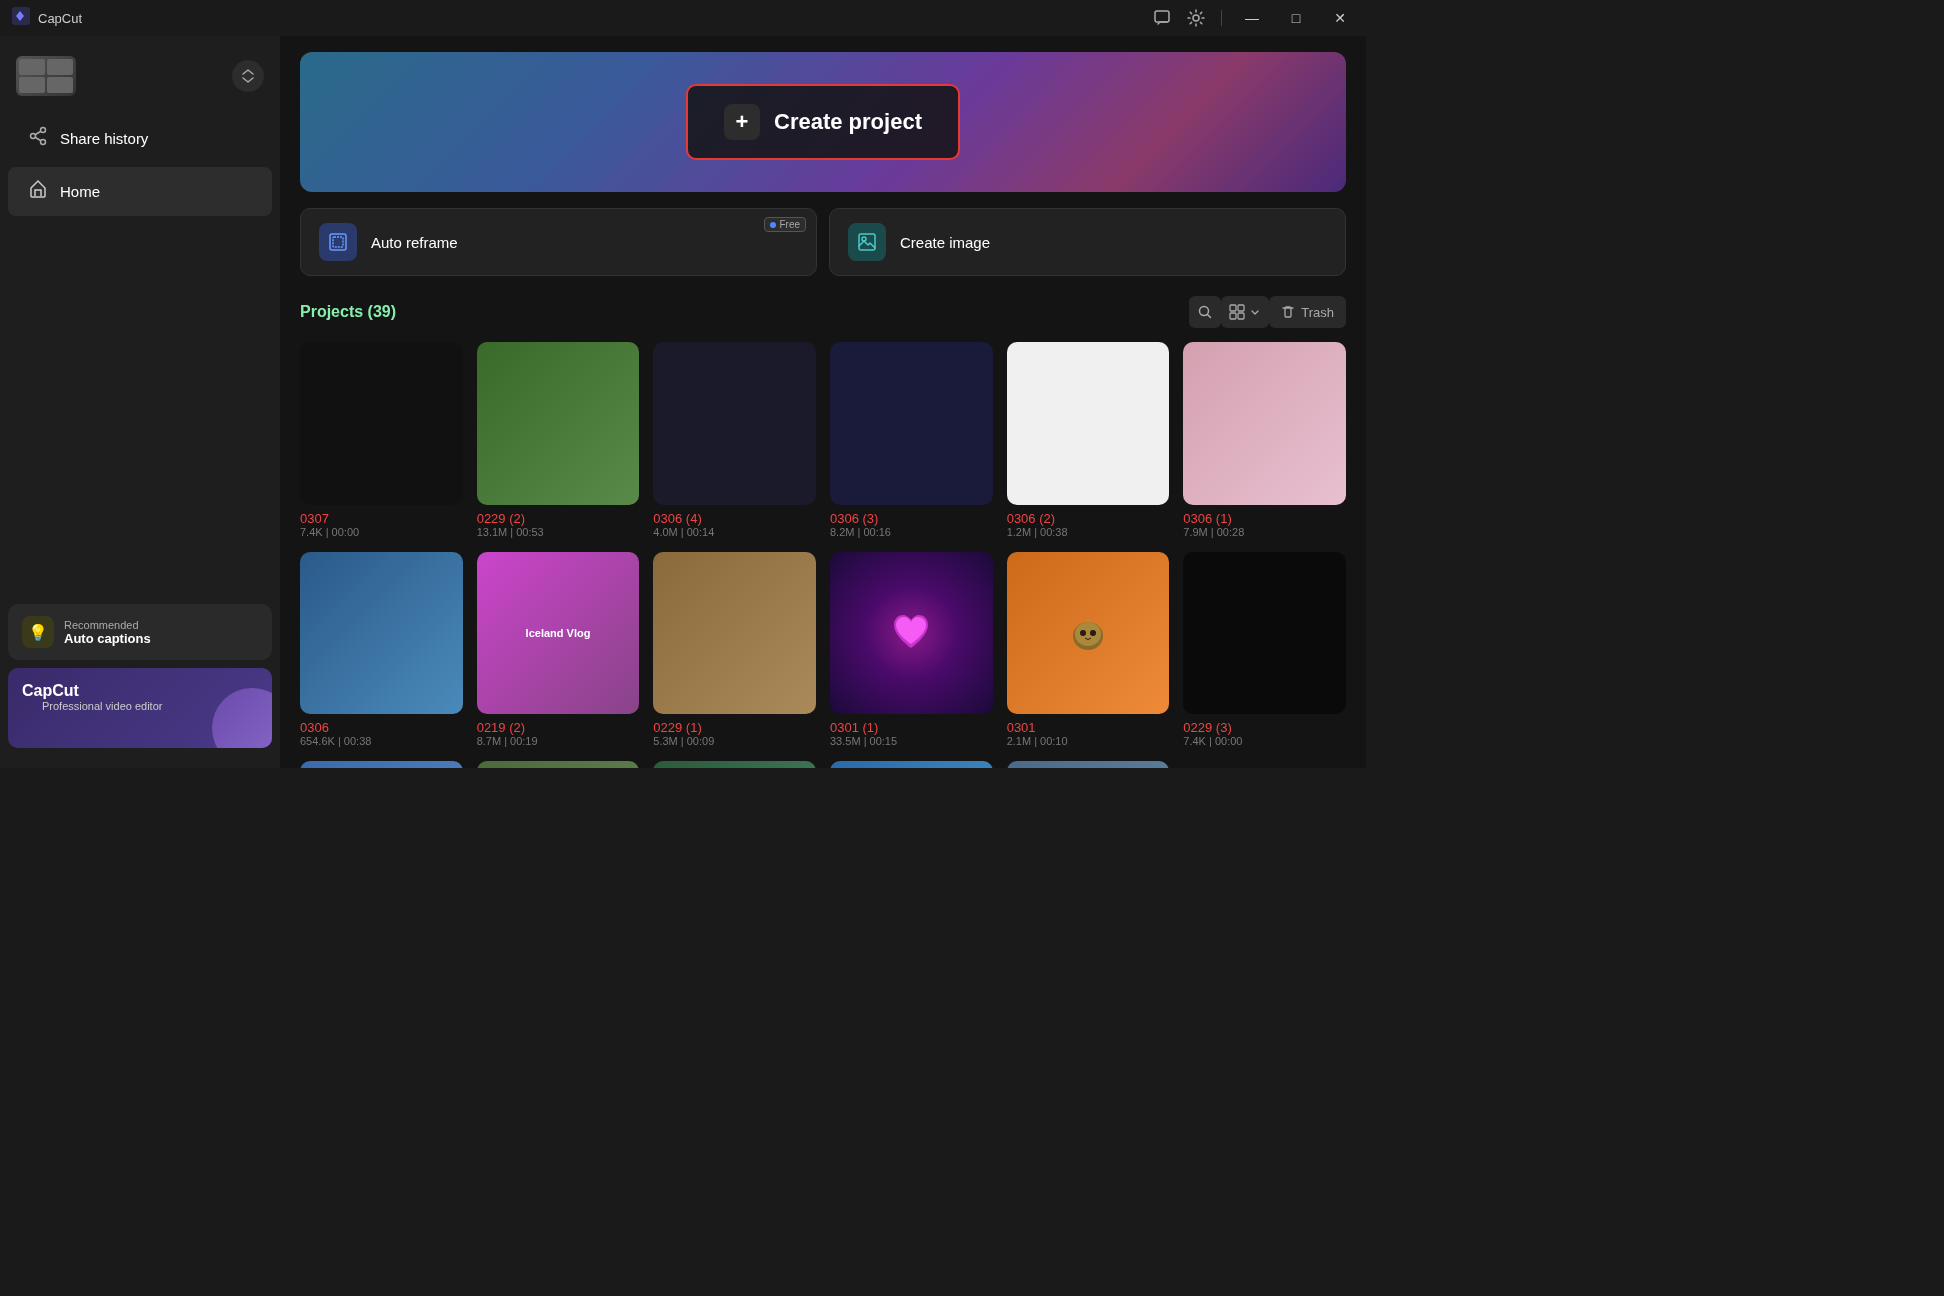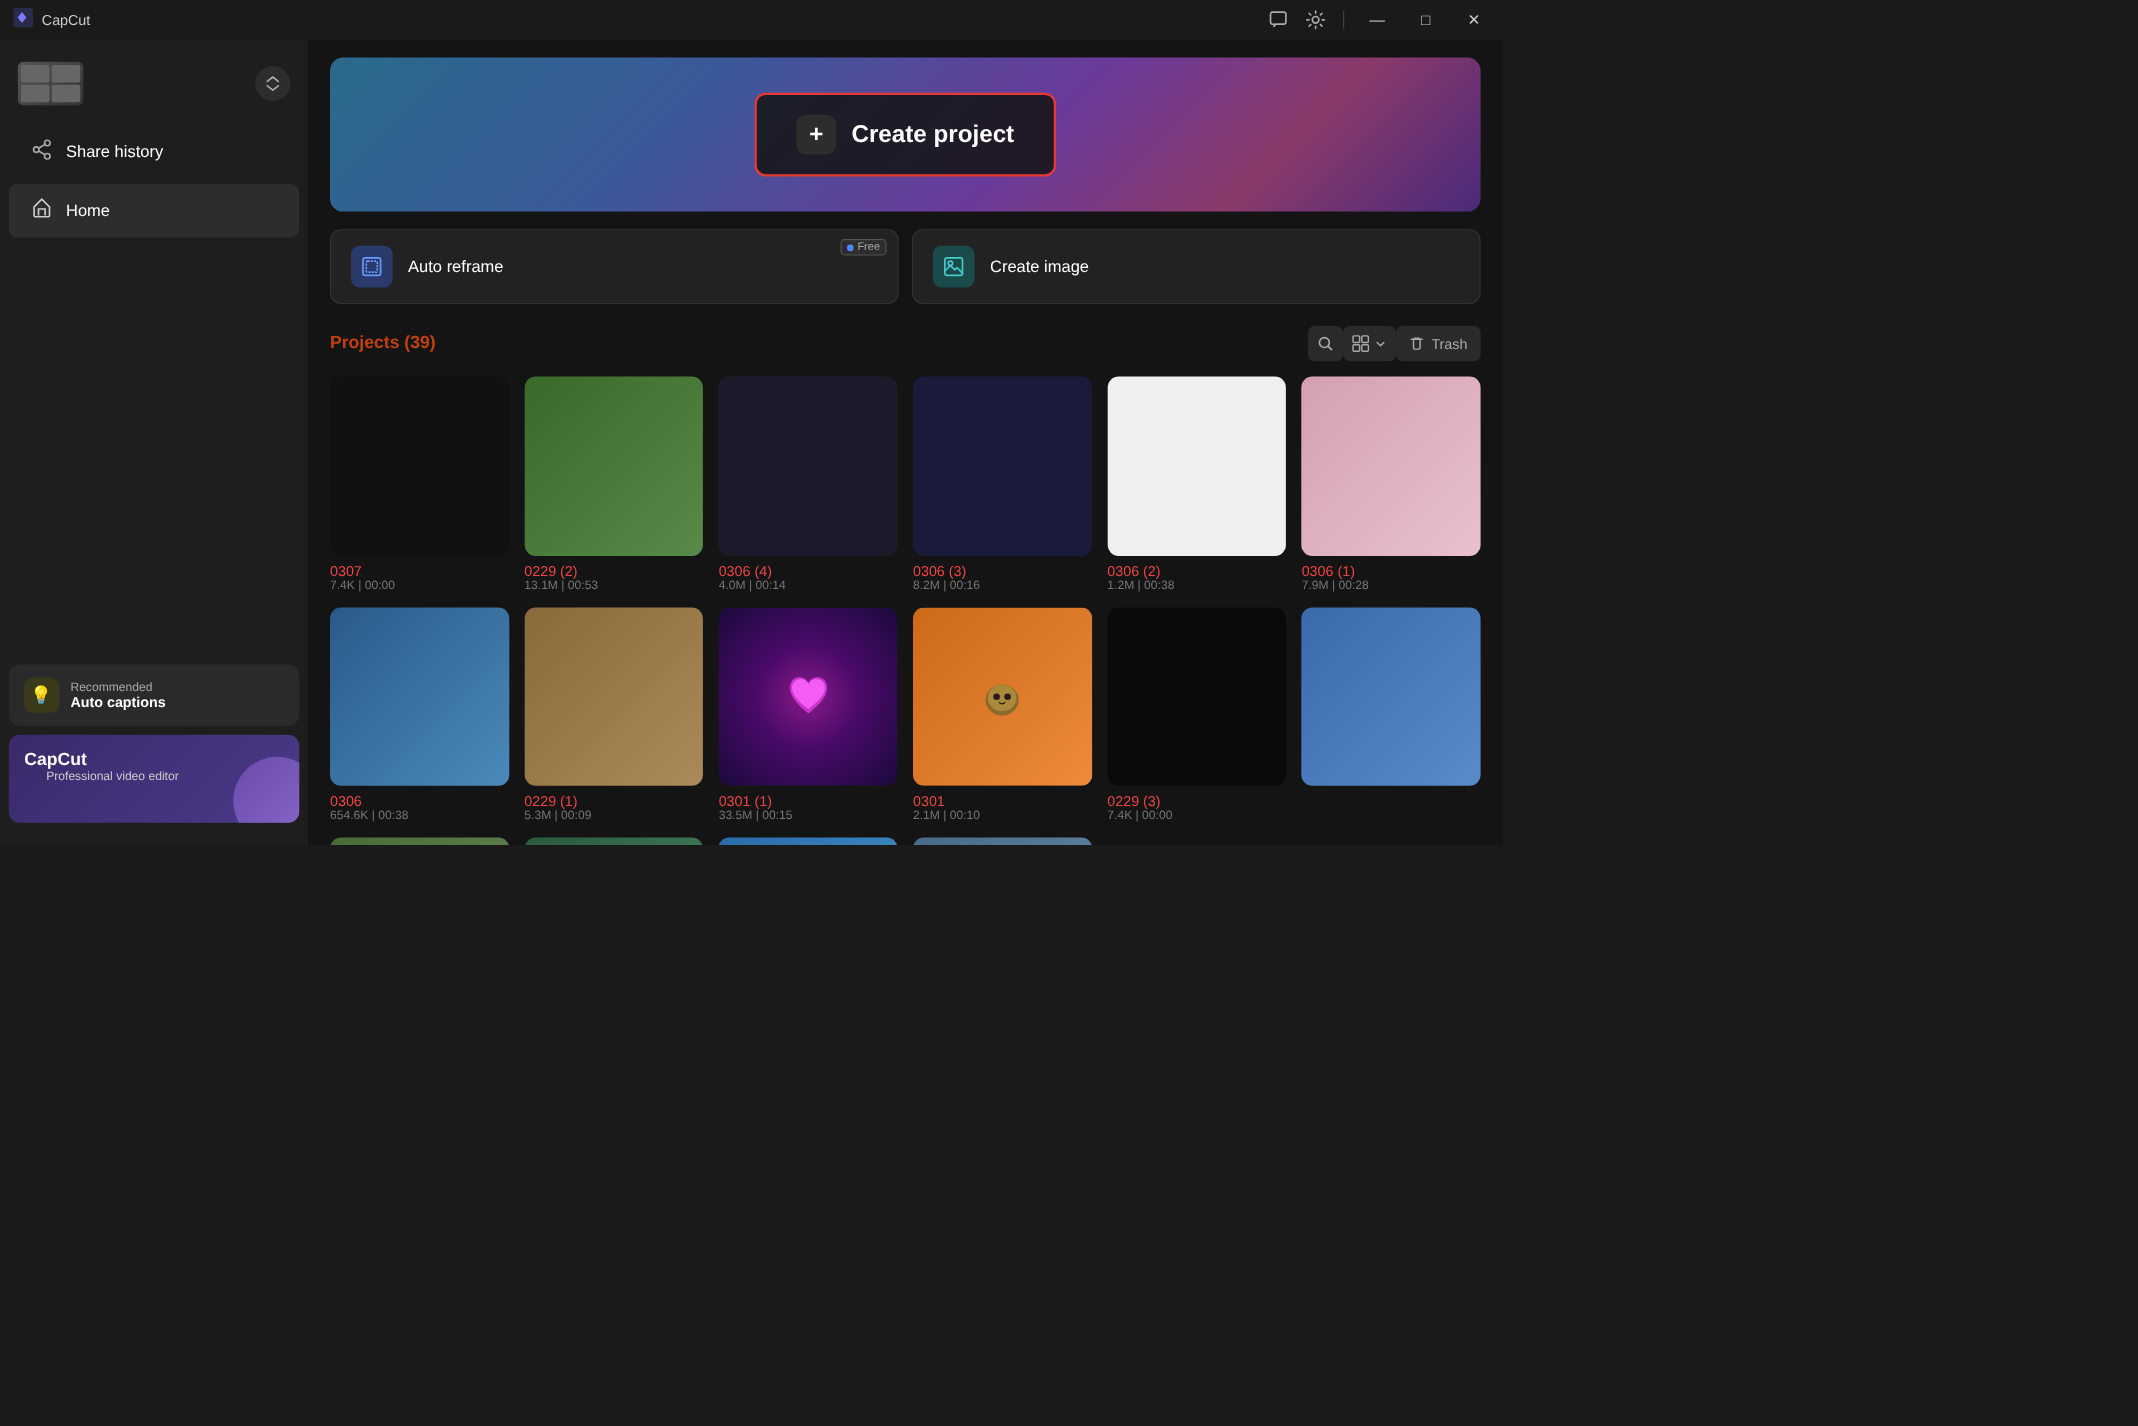--- a/index.html
+++ b/index.html
@@ -272,21 +272,21 @@
       background: #4a8aff;
     }
 
     
     .projects-header {
       display: flex;
       align-items: center;
       justify-content: space-between;
       margin-bottom: 14px;
     }
-    .projects-title { font-size: 16px; font-weight: 600; color: #c2410c; }
+    .projects-title { font-size: 16px; font-weight: 600; color: #86efac; }
     .projects-actions {
       display: flex;
       align-items: flex-end;
     }
     .search-btn {
       width: 32px;
       height: 32px;
       background: #2a2a2a;
       border-radius: 6px;
       display: flex;
@@ -585,20 +585,27 @@
           <div class="project-thumb thumb-cherry"></div>
           <div class="project-name">0306 (1)</div>
           <div class="project-meta">7.9M | 00:28</div>
         </div>
         <div class="project-item">
           <div class="project-thumb thumb-drone"></div>
           <div class="project-name">0306</div>
           <div class="project-meta">654.6K | 00:38</div>
         </div>
         <div class="project-item">
+          <div class="project-thumb thumb-vlog">
+            <div style="width:100%;height:100%;background:linear-gradient(135deg,#cc44cc,#884488);display:flex;align-items:center;justify-content:center;font-size:11px;color:#fff;font-weight:bold;text-align:center;padding:8px;">Iceland Vlog</div>
+          </div>
+          <div class="project-name">0219 (2)</div>
+          <div class="project-meta">8.7M | 00:19</div>
+        </div>
+        <div class="project-item">
           <div class="project-thumb thumb-wood"></div>
           <div class="project-name">0229 (1)</div>
           <div class="project-meta">5.3M | 00:09</div>
         </div>
         <div class="project-item">
           <div class="project-thumb thumb-heart">
             <div style="width:100%;height:100%;display:flex;align-items:center;justify-content:center;background:radial-gradient(ellipse at center, #8a1a8a 0%, #4a0a6a 40%, #1a0a3a 100%);">
       <svg width="50" height="50" viewBox="0 0 50 50">
                 <path d="M25 40 C25 40 8 28 8 17 C8 11 12 7 17 7 C20 7 23 9 25 12 C27 9 30 7 33 7 C38 7 42 11 42 17 C42 28 25 40 25 40Z" fill="#ff4aff" opacity="0.6"></path>
                 <path d="M25 36 C25 36 10 26 10 17 C10 12 14 9 18 9 C21 9 24 11 25 14 C26 11 29 9 32 9 C36 9 40 12 40 17 C40 26 25 36 25 36Z" fill="#ff66ff" opacity="0.8"></path>

